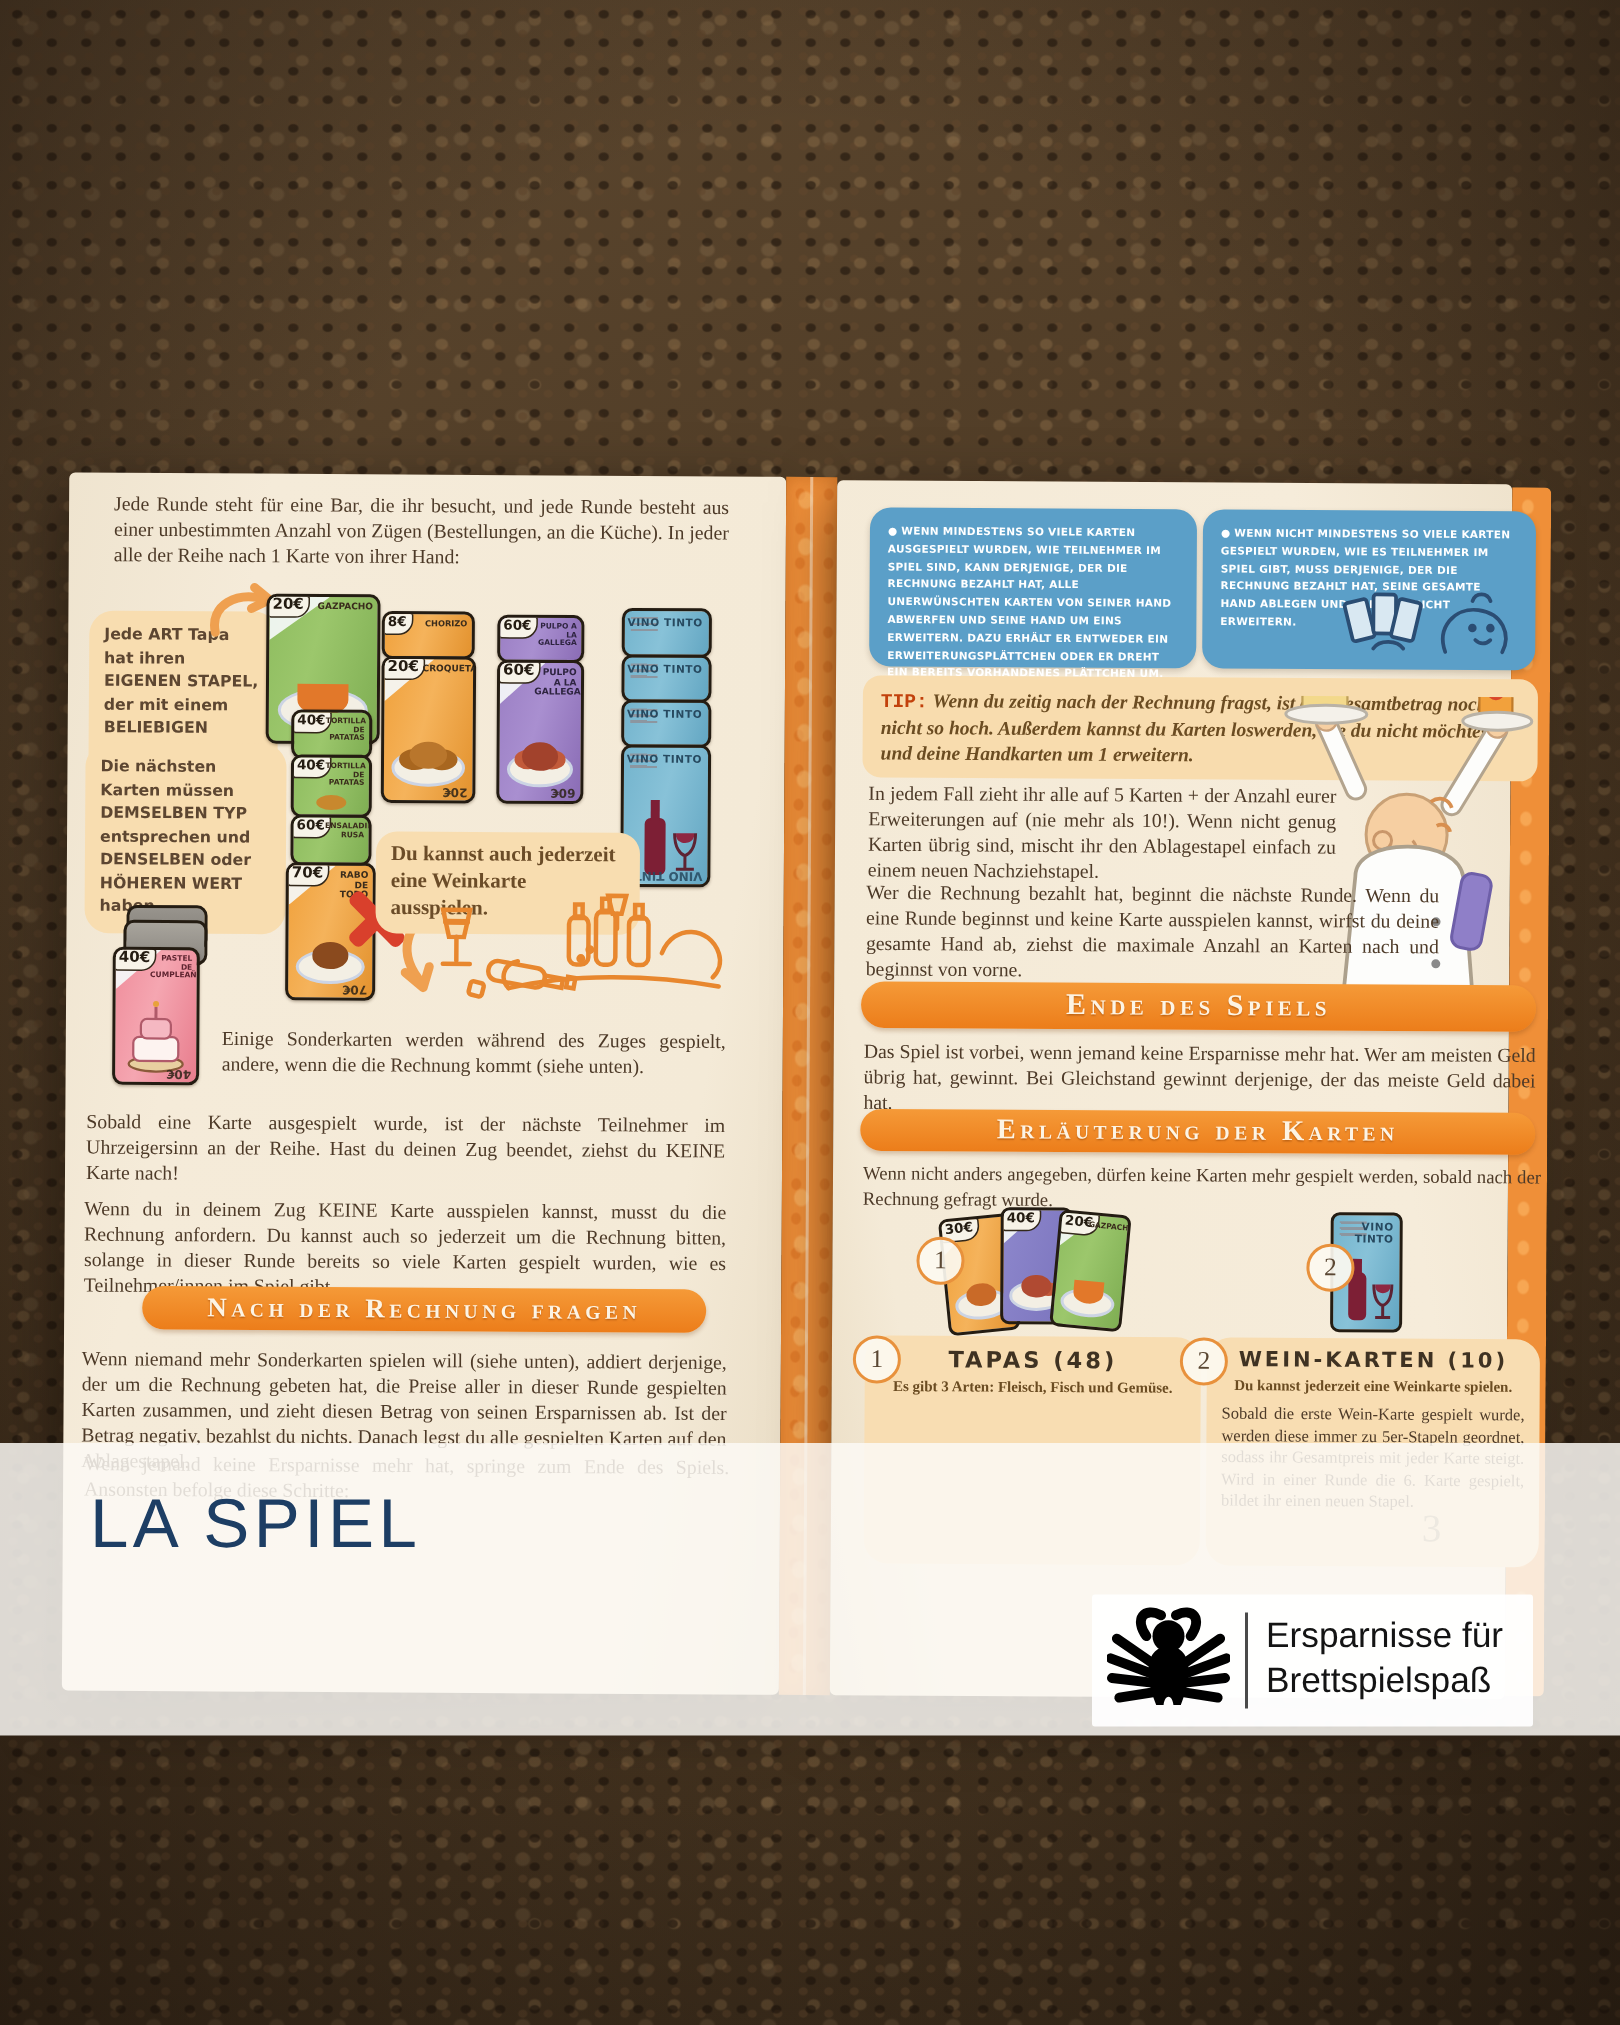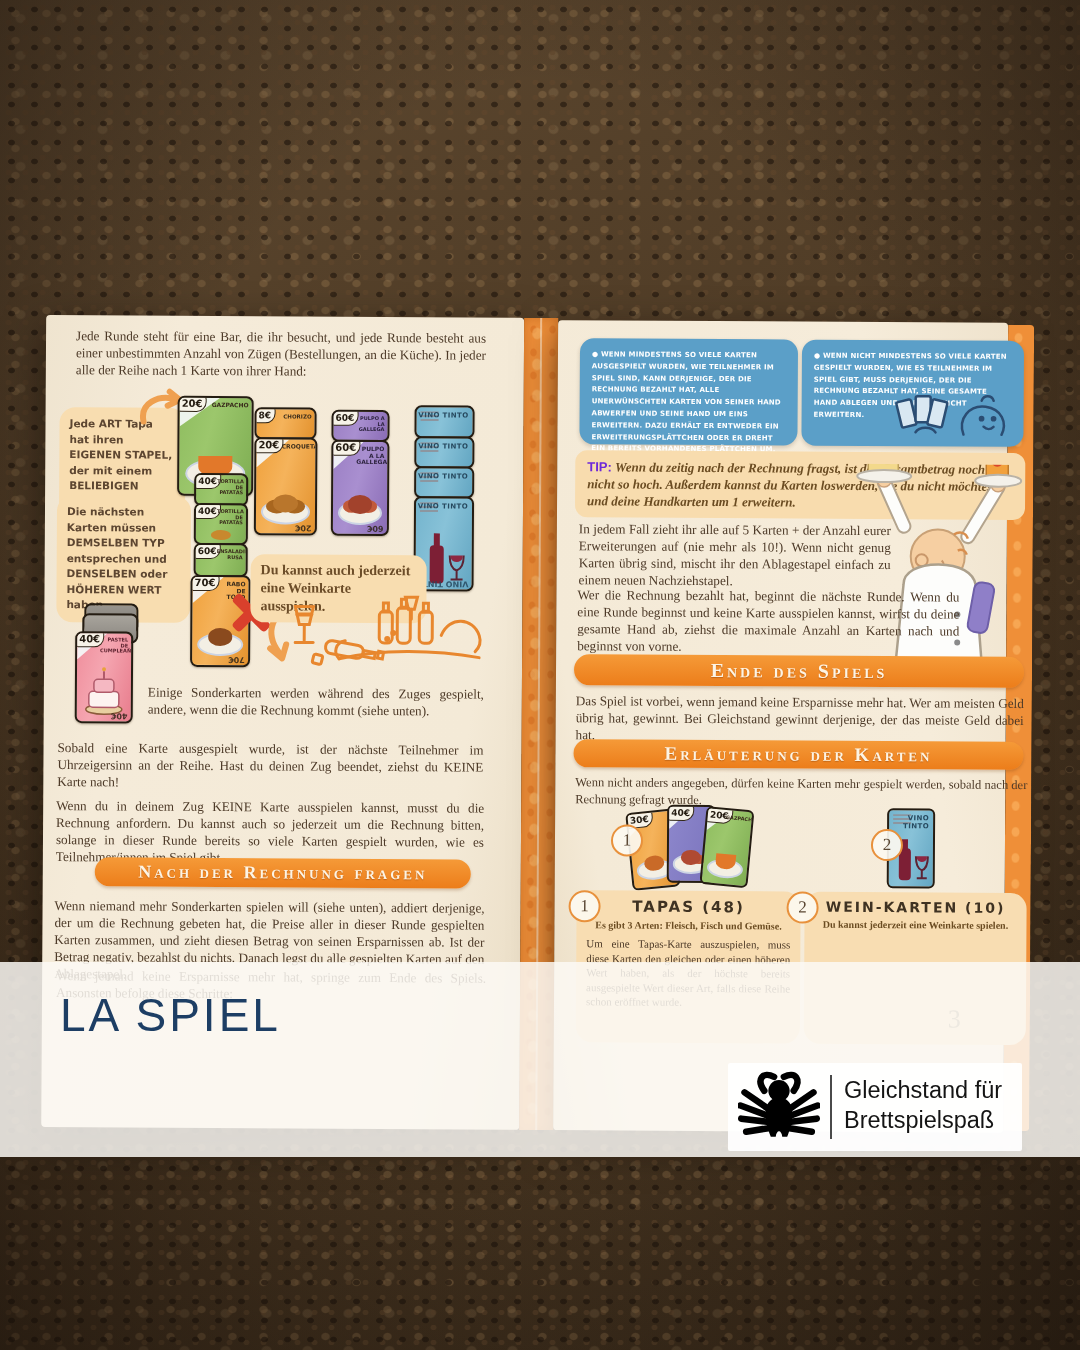--- a/index.html
+++ b/index.html
@@ -32,21 +32,21 @@
   .abs{position:absolute;}
   .body-p{font-size:13.2px;line-height:17px;color:#4d3a28;text-align:justify;}
   .hand{font-family:"DejaVu Sans",sans-serif;font-weight:bold;color:#5d4631;}
   .note{background:#f8ddb0;border-radius:16px;padding:9px 10px;font-size:10.5px;line-height:15.5px;}
   .pillhead{background:linear-gradient(180deg,#f59a38,#ec7d1a);border-radius:17px;color:#fdf4e4;
     text-align:center;font-variant:small-caps;font-weight:bold;letter-spacing:3px;
     text-shadow:0 1px 1px rgba(120,50,0,.4);box-shadow:0 2px 3px rgba(120,60,10,.25);}
   .bluebox{background:#5b9fc8;border-radius:14px;color:#fff;padding:11px 12px;
     font-family:"DejaVu Sans",sans-serif;font-weight:bold;font-size:7px;line-height:11.8px;letter-spacing:.2px;box-shadow:0 2px 4px rgba(60,40,20,.2);}
   .tipbox{background:#f8dcae;border-radius:12px;padding:8px 12px;font-size:13px;line-height:17px;color:#6b4c22;}
-  .tiplabel{font-family:Liberation Sans, sans-serif;font-weight:bold;font-style:normal;color:#6d28d9;}
+  .tiplabel{font-family:Liberation Mono, monospace;font-weight:bold;font-style:normal;color:#c2410c;}
   .tiptext{font-style:italic;font-weight:bold;}
   .card{position:absolute;border:2.5px solid #241c12;border-radius:7px;box-sizing:border-box;overflow:hidden;box-shadow:0 1px 2px rgba(60,40,20,.35);}
   .green{background:linear-gradient(105deg,#8fbd60 0%,#9cc76c 40%,#7fae53 100%);}
   .orangec{background:linear-gradient(105deg,#f0a13c 0%,#f5b35b 45%,#e3922e 100%);}
   .purple{background:linear-gradient(105deg,#9b7fc4 0%,#a98fd0 45%,#8a6cb5 100%);}
   .bluec{background:linear-gradient(105deg,#74b4cd 0%,#88c2d8 45%,#63a6c2 100%);}
   .pinkc{background:linear-gradient(105deg,#ef8d9b 0%,#f5a6b1 45%,#e87d8d 100%);}
   .greyback{background:linear-gradient(180deg,#98948d,#7e7a73);border:2.5px solid #241c12;border-radius:7px;position:absolute;}
   .price{position:absolute;top:-1px;left:-1px;background:#f7f3e8;border:1.5px solid #33281a;
     border-radius:4px 2px 10px 2px;font-family:"DejaVu Sans",sans-serif;font-weight:bold;font-size:10px;
@@ -341,27 +341,27 @@
         <rect x="13" y="5" width="6" height="11" fill="#7d1f35"></rect>
         <path d="M27,22 C27,31 30,35 33,36 L33,44 M28,44 L38,44 M39,22 C39,31 36,35 33,36" fill="none" stroke="#5d2333" stroke-width="2"></path>
         <path d="M28,24 C29,29 37,29 38,24 L38,22 L28,22 Z" fill="#8e2742"></path>
       </svg>
     </div>
     <div class="circnum" style="left:872px;top:827px;">2</div>
 
     <div class="panel" style="left:578px;top:890px;width:224px;height:152px;">
       <div class="ptitle">TAPAS (48)</div>
       <div class="psub">Es gibt 3 Arten: Fleisch, Fisch und Gemüse.</div>
-      <div class="pbody">Um eine Tapas-Karte auszuspielen, muss diese Karten den gleichen oder einen höheren Wert haben, als der höchste bereits ausgespielte Wert dieser Art, falls diese Reihe schon eröffnet wurde.</div>
     </div>
     <div class="circnum" style="left:570px;top:890px;">1</div>
 
     <div class="panel" style="left:806px;top:890px;width:222px;height:152px;">
       <div class="ptitle" style="font-size:14px;">WEIN-KARTEN (10)</div>
       <div class="psub">Du kannst jederzeit eine Weinkarte spielen.</div>
+      <div class="pbody">Sobald die erste Wein-Karte gespielt wurde, werden diese immer zu 5er-Stapeln geordnet, sodass ihr Gesamtpreis mit jeder Karte steigt. Wird in einer Runde die 6. Karte gespielt, bildet ihr einen neuen Stapel.</div>
     </div>
     <div class="circnum" style="left:788px;top:890px;">2</div>
 
     <div class="pagenum">3</div>
   </div>
 
   <div class="overlay-band"></div>
   <div class="game-title">LA SPIEL</div>
 
   <div class="logo-box">
@@ -376,17 +376,17 @@
         <line x1="62" y1="62" x2="96" y2="58"></line>
           <line x1="59" y1="69" x2="90" y2="74"></line>
         <path d="M32,24 C22,10 30,0 44,7" fill="none"></path>
         <path d="M68,24 C78,10 70,0 56,7" fill="none"></path>
       </g>
       <circle cx="50" cy="24" r="13" fill="#000"></circle>
       <path d="M50,32 C41,32 35,39 34,47 C33,58 35,67 40,80 L46,80 C47,71 53,71 54,80 L60,80 C65,67 67,58 66,47 C65,39 59,32 50,32 Z" fill="#000"></path>
     </svg>
     <div class="logo-sep"></div>
     <div class="logo-text">
-      <div>Gleichstand für</div>
+      <div>Ersparnisse für</div>
       <div>Brettspielspaß</div>
     </div>
   </div>
 </div>
 
 </body></html>

